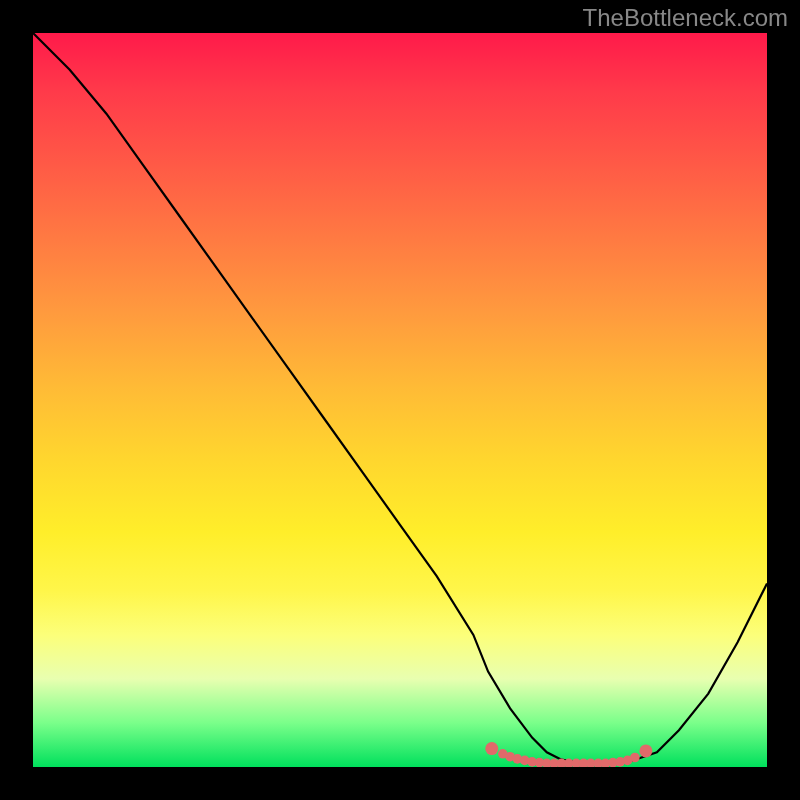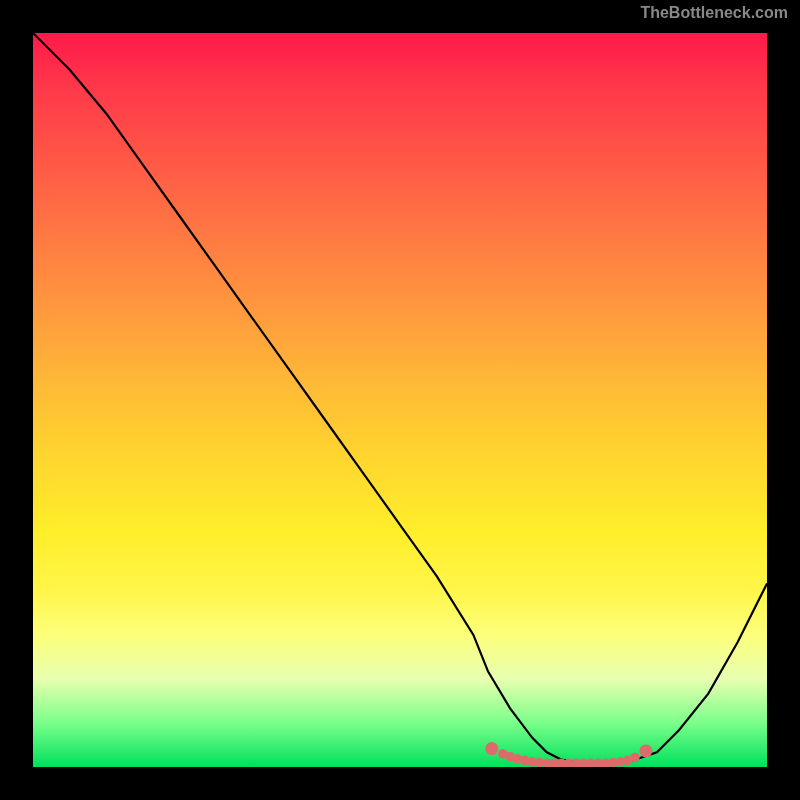--- a/index.html
+++ b/index.html
@@ -9,22 +9,22 @@
     background: #000;
     position: relative;
     font-family: Arial, sans-serif;
     overflow: hidden;
   }
   .attribution {
     position: absolute;
     top: 4px;
     right: 12px;
     color: #888;
-    font-size: 16px;
-    font-weight: 700;
+    font-size: 24px;
+    font-weight: 400;
     z-index: 10;
   }
   .plot-area {
     position: absolute;
     left: 33px;
     top: 33px;
     width: 734px;
     height: 734px;
     overflow: hidden;
   }

